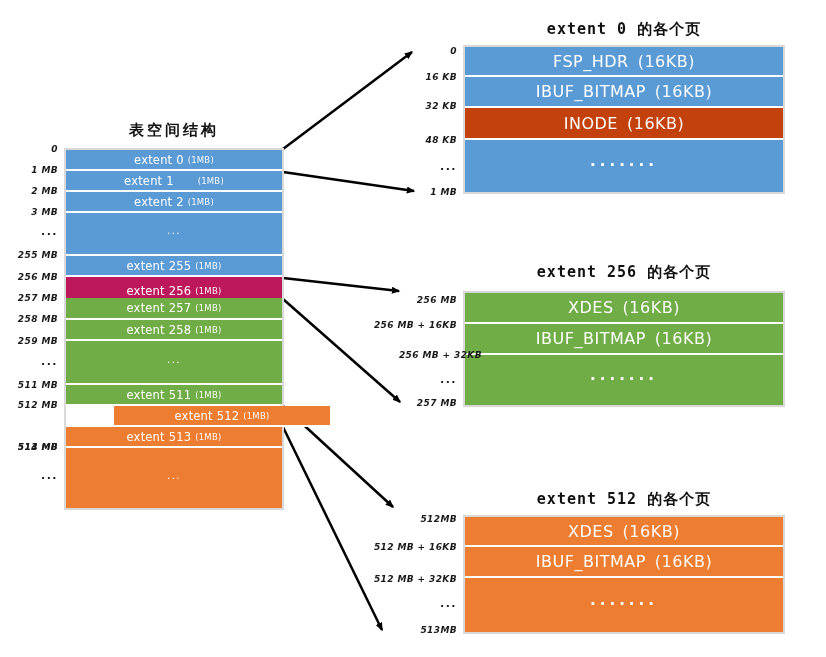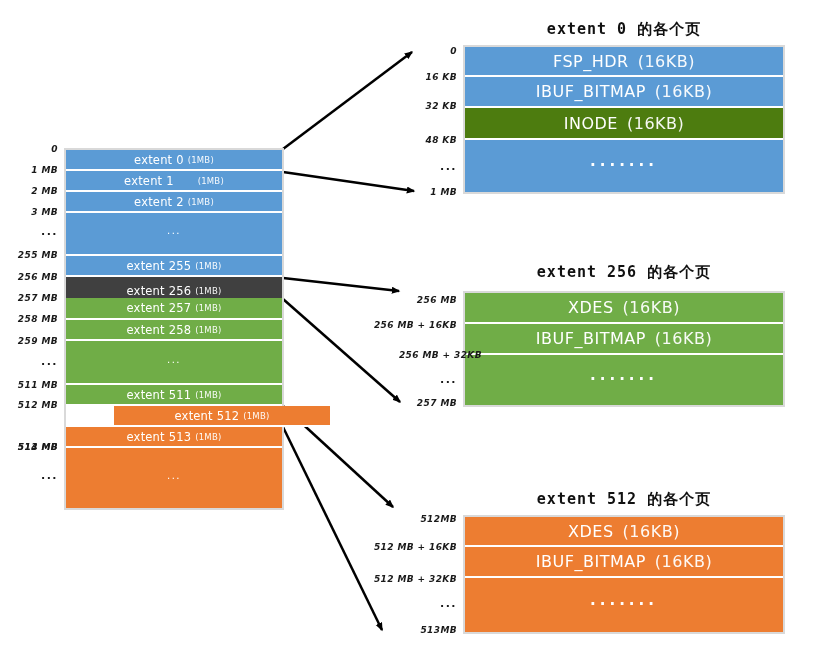--- a/index.html
+++ b/index.html
@@ -45,41 +45,42 @@
         <path d="M0,0 L8.5,3.5 L0,7 Z" fill="#000000"></path>
       </marker>
     </defs>
   <line x1="283" y1="149" x2="412" y2="52" stroke="#000000" stroke-width="2.5" marker-end="url(#ah)"></line>
       <line x1="283" y1="172" x2="414" y2="191" stroke="#000000" stroke-width="2.5" marker-end="url(#ah)"></line>
       <line x1="283" y1="278" x2="399" y2="291" stroke="#000000" stroke-width="2.5" marker-end="url(#ah)"></line>
       <line x1="283" y1="299" x2="400" y2="402" stroke="#000000" stroke-width="2.5" marker-end="url(#ah)"></line>
       <line x1="283" y1="406" x2="393" y2="507" stroke="#000000" stroke-width="2.5" marker-end="url(#ah)"></line>
       <line x1="283" y1="427" x2="382" y2="630" stroke="#000000" stroke-width="2.5" marker-end="url(#ah)"></line>
     </svg>
+  <div class="main-title">表空间结构</div>
   <div class="block" id="left-stack" style="left: 66px; top: 150px; width: 216px; height: 358px;">
       <div class="row stack-row divided" style="top: 0px; height: 21px; background: rgb(91, 155, 213);">
         <span class="lbl">extent 0</span>
         <span class="size">(1MB)</span>
       </div>
       <div class="row stack-row divided" style="top: 21px; height: 21px; background: rgb(91, 155, 213); gap: 20px;">
         <span class="lbl">extent 1</span>
         <span class="size">(1MB)</span>
       </div>
       <div class="row stack-row divided" style="top: 42px; height: 21px; background: rgb(91, 155, 213);">
         <span class="lbl">extent 2</span>
         <span class="size">(1MB)</span>
       </div>
       <div class="row stack-row divided" style="top: 63px; height: 43px; background: rgb(91, 155, 213);">
         <span class="dots-text">...</span>
       </div>
       <div class="row stack-row divided" style="top: 106px; height: 21px; background: rgb(91, 155, 213); text-align: right;">
         <span class="lbl">extent 255</span>
         <span class="size">(1MB)</span>
       </div>
-      <div class="row stack-row divided" style="top: 127px; height: 30px; background: #404040;">
+      <div class="row stack-row divided" style="top: 127px; height: 30px; background: #be185d;">
         <span class="lbl">extent 256</span>
         <span class="size">(1MB)</span>
       </div>
       <div class="row stack-row divided" style="top: 148px; height: 22px; background: rgb(112, 173, 71);">
         <span class="lbl">extent 257</span>
         <span class="size">(1MB)</span>
       </div>
       <div class="row stack-row divided" style="top: 170px; height: 21px; background: rgb(112, 173, 71);">
         <span class="lbl">extent 258</span>
         <span class="size">(1MB)</span>
@@ -125,21 +126,21 @@
       <div class="box-title" style="left: 465px; width: 318px; top: 20px;">extent 0 的各个页</div>
       <div class="block" style="left: 465px; top: 47px; width: 318px; height: 145px;">
         <div class="row page-row divided" style="top: 0px; height: 30px; background: rgb(91, 155, 213);">
           <span class="lbl">FSP_HDR</span>
           <span class="size">(16KB)</span>
         </div>
         <div class="row page-row divided" style="top: 30px; height: 31px; background: rgb(91, 155, 213);">
           <span class="lbl">IBUF_BITMAP</span>
           <span class="size">(16KB)</span>
         </div>
-        <div class="row page-row divided" style="top: 61px; height: 32px; background: #4d7c0f;">
+        <div class="row page-row divided" style="top: 61px; height: 32px; background: #c2410c;">
           <span class="lbl">INODE</span>
           <span class="size">(16KB)</span>
         </div>
         <div class="row page-row" style="top: 93px; height: 52px; background: rgb(91, 155, 213);">
           <span class="dots-text">.......</span>
         </div>
       </div>
       <div class="axis-label" style="left: 0px; width: 457px; top: 46px;">0</div>
       <div class="axis-label" style="left: 0px; width: 457px; top: 72px;">16 KB</div>
       <div class="axis-label" style="left: 0px; width: 457px; top: 101px;">32 KB</div>

